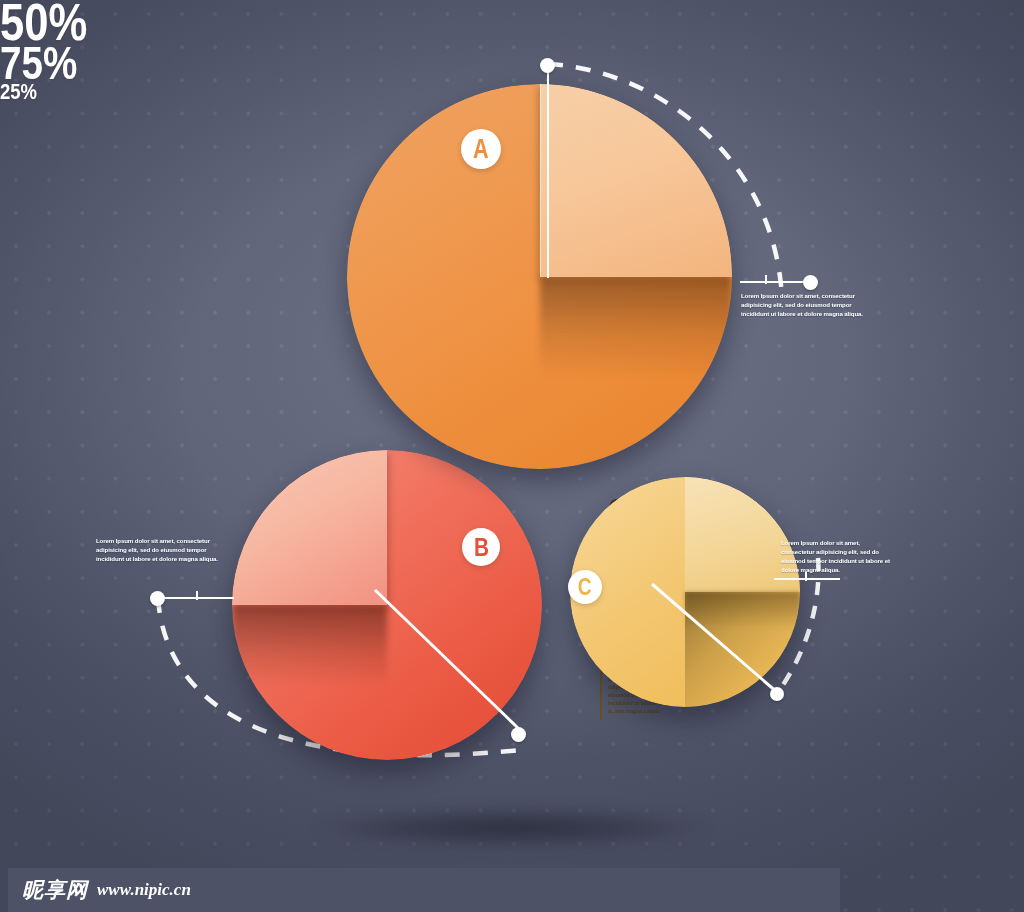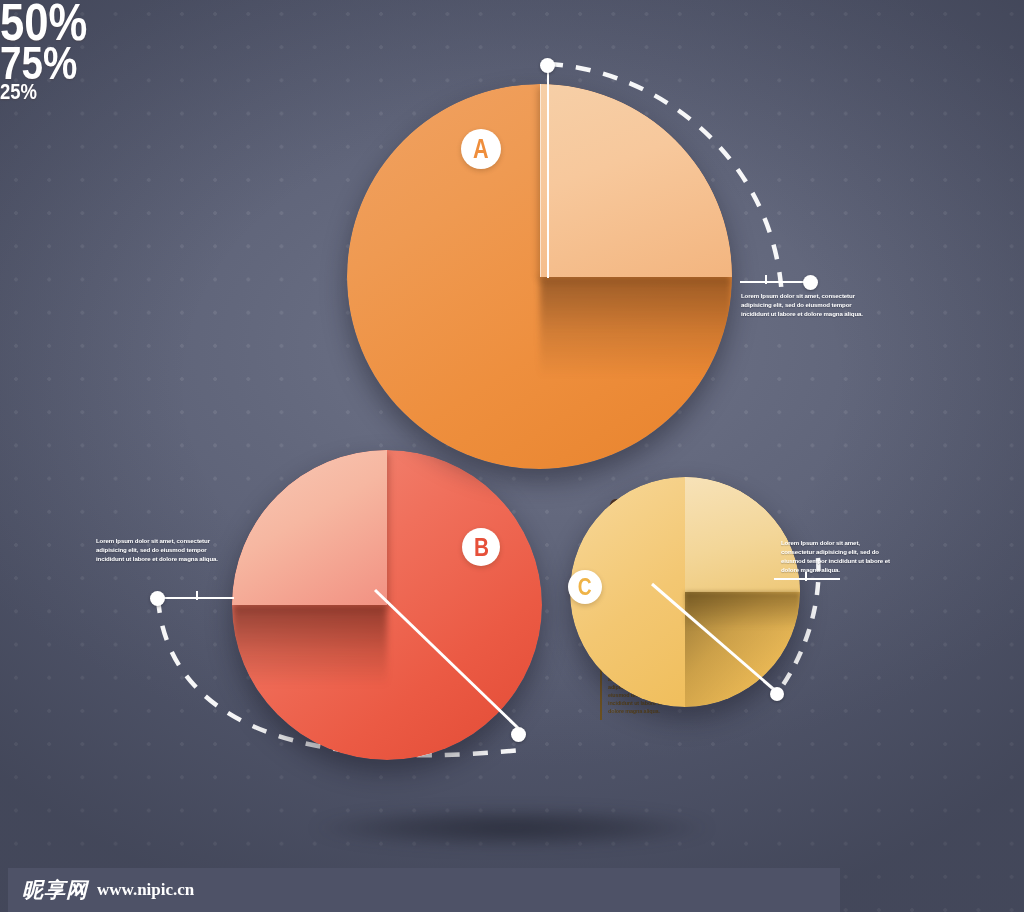--- a/index.html
+++ b/index.html
@@ -206,21 +206,21 @@
     display:flex; align-items:center;margin-left:8px;
   }
   #wm-cn{
     margin-left:14px;
     font-family:"DejaVu Sans", sans-serif; font-weight:bold;
     font-size:21px; color:#ffffff; letter-spacing:1px;
     font-style:italic;
   }
   #wm-url{
     margin-left:9px;
-    font-family:"Liberation Serif", serif; 
+    font-family:"Liberation Serif", serif; font-style:italic;
     font-weight:bold; font-size:17px; color:#ffffff;
   }
   #wm-id{
     margin-left:auto; margin-right:6px;
     background:#3d4153; color:#d8dae4;
     font-family:"Liberation Sans", sans-serif; font-size:11.5px;
     padding:4px 10px; letter-spacing:0.2px;
   }
 </style>
 </head>

